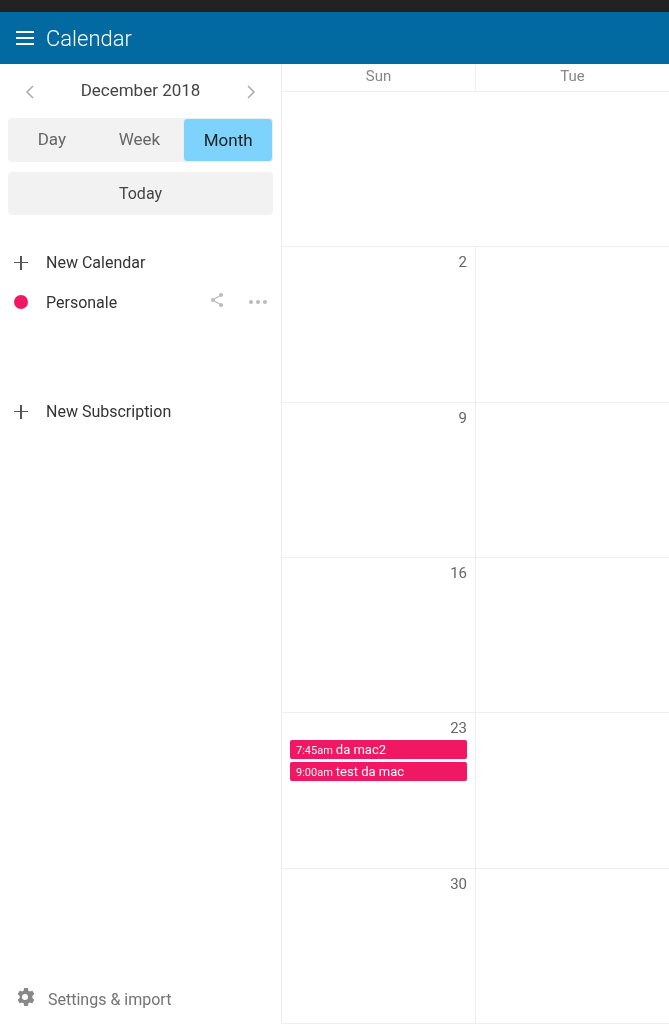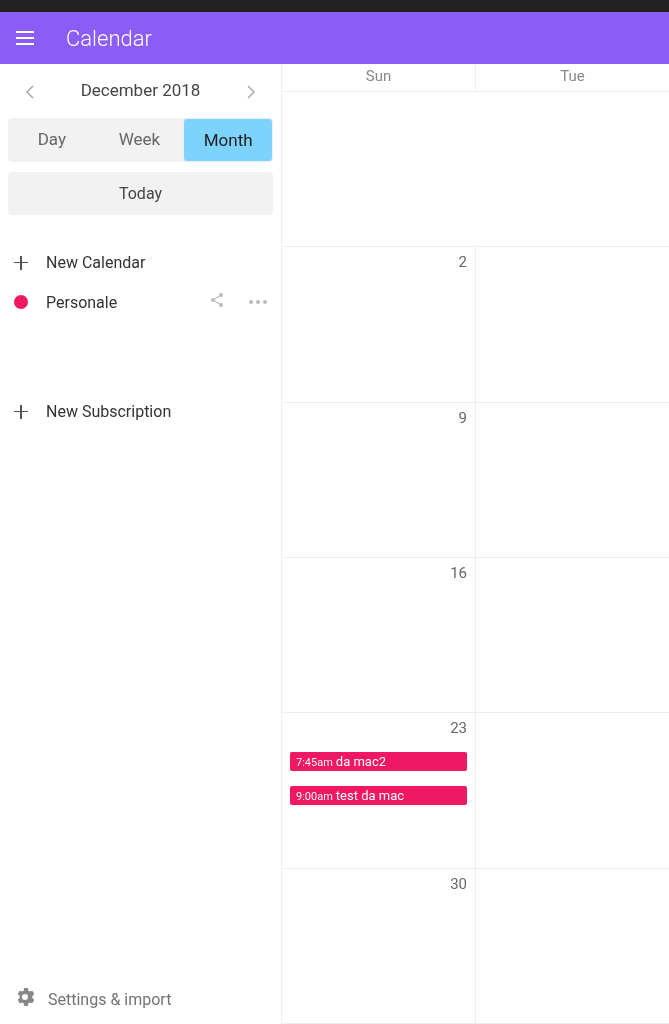--- a/index.html
+++ b/index.html
@@ -1,20 +1,20 @@
 <!DOCTYPE html>
 <html><head>
   <meta charset="utf-8">
   <style>
     * { margin: 0; padding: 0; box-sizing: border-box; font-family: -apple-system, BlinkMacSystemFont, "Segoe UI", Roboto, sans-serif; }
     body { width: 669px; height: 1024px; overflow: hidden; background: #fff; display: flex; flex-direction: column; }
     
     .topbar { height: 12px; background: #222; }
     
-    .header { background: #8b5cf6; color: #fff; height: 52px; display: flex; align-items: center; padding: 0 16px; gap: 32px; }
+    .header { background: #0369a1; color: #fff; height: 52px; display: flex; align-items: center; padding: 0 16px; gap: 12px; }
     .hamburger { width: 18px; height: 14px; display: flex; flex-direction: column; justify-content: space-between; cursor: pointer; }
     .hamburger span { height: 2px; background: #fff; }
     .app-title { font-size: 22px; font-weight: 300; }
     
     .content { flex: 1; display: flex; overflow: hidden; }
     
     .sidebar { width: 282px; display: flex; flex-direction: column; border-right: 1px solid #eee; }
     .sidebar-main { flex: 1; padding: 10px 8px; }
     
     .month-nav { display: flex; align-items: flex-start; justify-content: space-between; padding: 6px 10px 14px; }
@@ -53,21 +53,21 @@
     .day-head { flex: 1; text-align: center; font-size: 15px; color: #888; padding-top: 3px; border-right: 1px solid #eee; }
     .day-head:last-child { border-right: none; }
     
     .weeks { flex: 1; display: flex; flex-direction: column; }
     .week { flex: 1; display: flex; border-bottom: 1px solid #eee; }
     .day-cell { flex: 1; border-right: 1px solid #eee; position: relative; padding: 6px 8px 4px; overflow: hidden; }
     .day-cell:last-child { border-right: none; }
     .day-num { text-align: right; font-size: 15px; color: #666; }
     .day-num.other { color: #ccc; }
     
-    .event { background: #f01763; color: #fff; font-size: 13px; padding: 2px 6px; border-radius: 2px; margin-top: 15px; white-space: nowrap; overflow: hidden; cursor: pointer; }
+    .event { background: #f01763; color: #fff; font-size: 13px; padding: 2px 6px; border-radius: 2px; margin-top: 3px; white-space: nowrap; overflow: hidden; cursor: pointer; }
     .event .time { font-size: 11px; margin-right: 3px; opacity: 0.95; }
   </style>
 </head>
 <body>
 
 <div class="topbar"></div>
 
 <div class="header">
   <div class="hamburger">
     <span></span>

